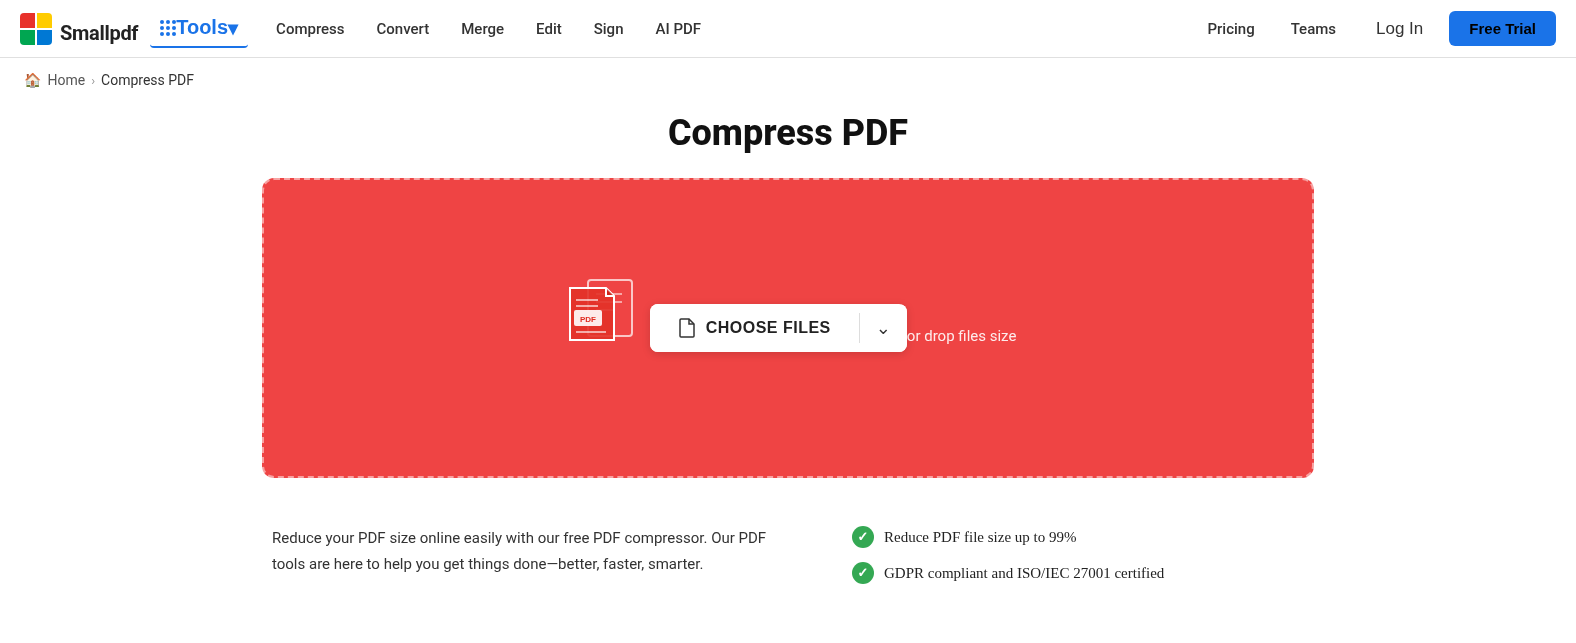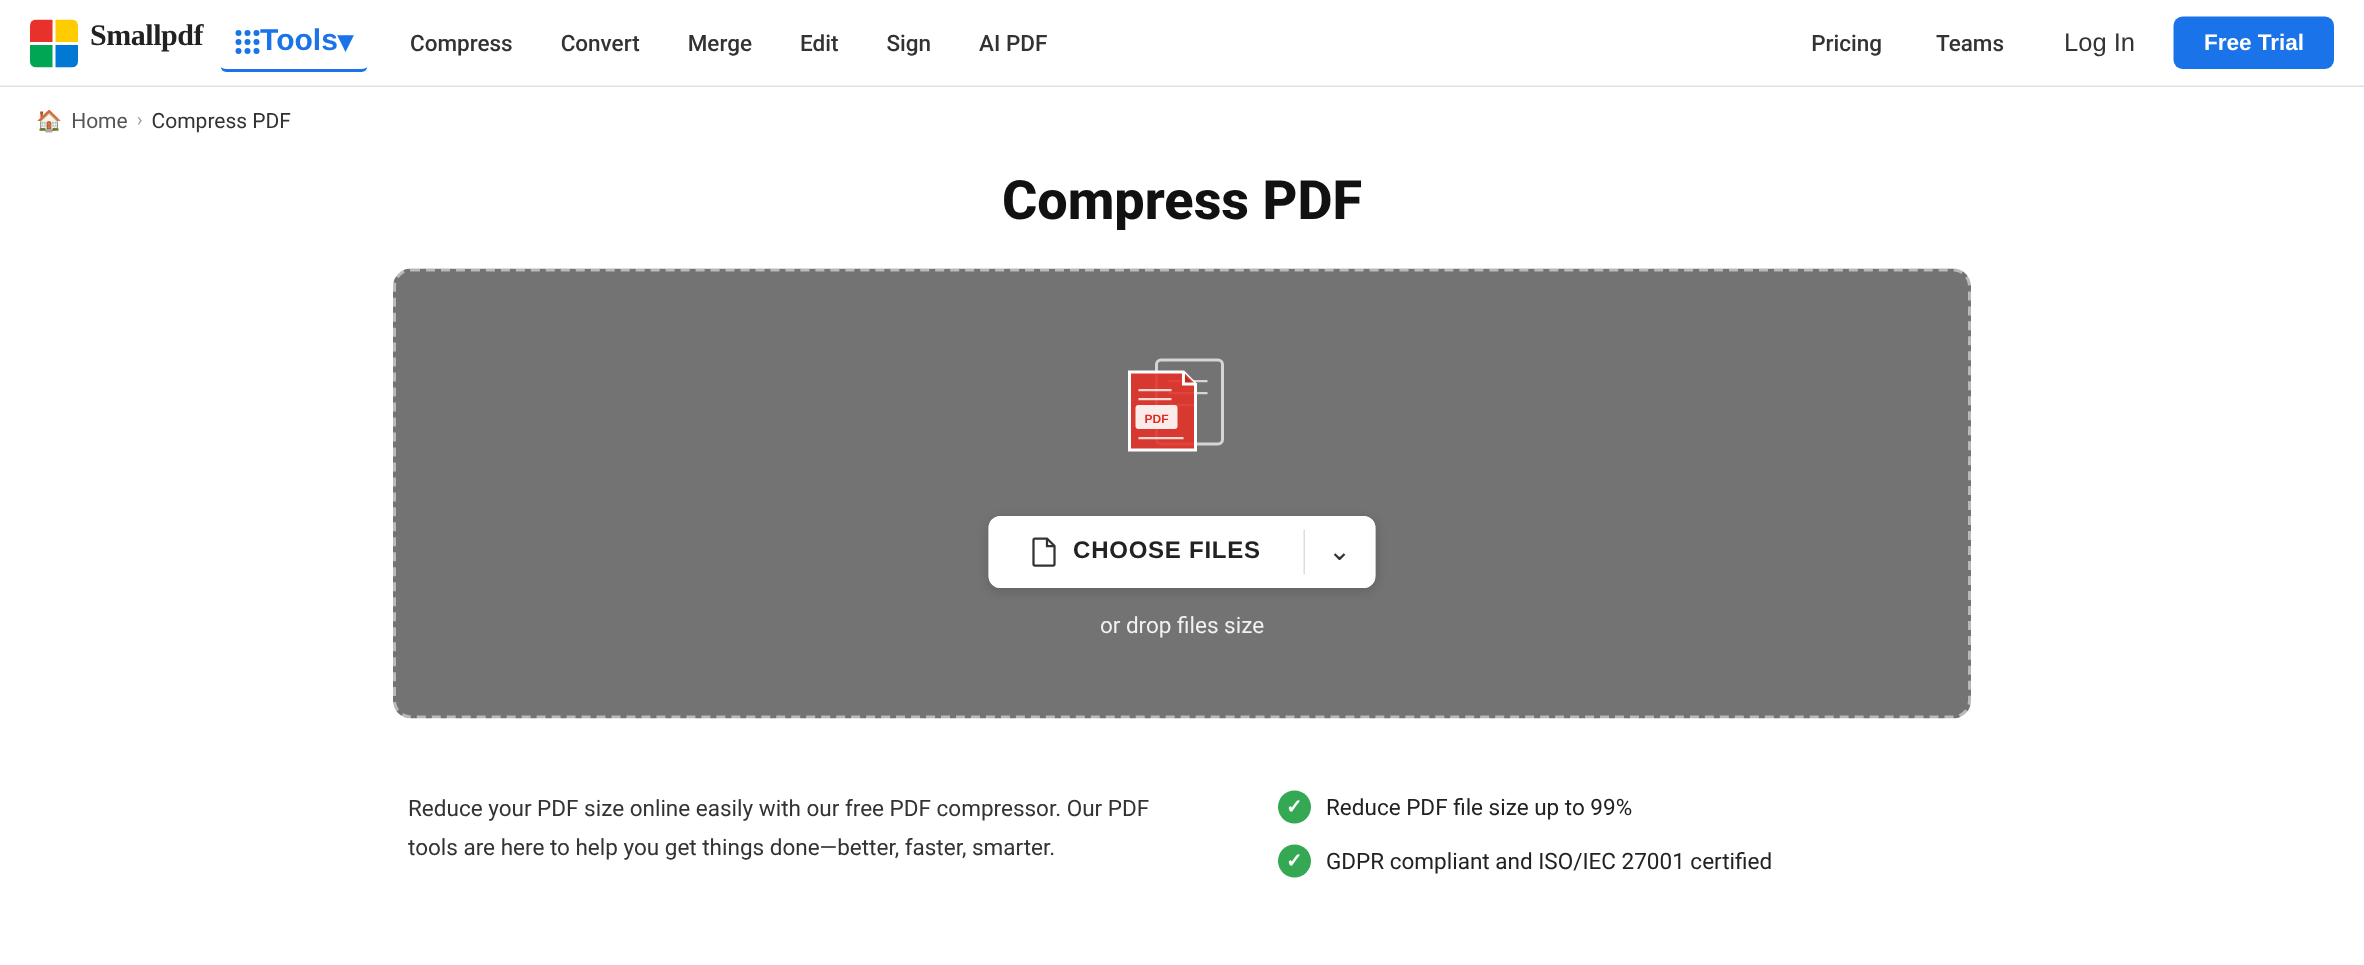--- a/index.html
+++ b/index.html
@@ -9,25 +9,24 @@
     .navbar {
       display: flex;
       align-items: center;
       height: 58px;
       border-bottom: 1px solid #e0e0e0;
       padding: 0 20px;
       gap: 4px;
     }
     .logo-area {
       display: flex;
-      align-items: flex-start;
+      align-items: flex-end;
       gap: 8px;
       margin-right: 8px;
       text-decoration: none;
-      font-family: Liberation Serif, serif;
     }
     .logo-grid {
       width: 32px;
       height: 32px;
       display: grid;
       grid-template-columns: 1fr 1fr;
       grid-template-rows: 1fr 1fr;
       gap: 2px;
       border-radius: 4px;
       overflow: hidden;
@@ -105,21 +104,21 @@
       color: #333;
       cursor: pointer;
       font-weight: 500;
       border: none;
       background: none;
     }
     .free-trial-btn {
       padding: 9px 20px;
       font-size: 15px;
       font-weight: 700;
-      color: #ffffff;
+      color: #000000;
       background: #1a73e8;
       border: none;
       border-radius: 6px;
       cursor: pointer;
     }
 
     
     .breadcrumb {
       display: flex;
       align-items: center;
@@ -143,25 +142,25 @@
     .page-title {
       font-size: 36px;
       font-weight: 800;
       text-align: center;
       margin-bottom: 24px;
       color: #111;
     }
 
     
     .drop-zone {
-      background: #737373;
+      background: #ef4444;
       border-radius: 12px;
       padding: 50px 20px;
       display: flex;
-      flex-direction: column;
+      flex-direction: row;
       align-items: center;
       justify-content: center;
       min-height: 300px;
       border: 2px dashed rgba(255,255,255,0.5);
       cursor: pointer;
       position: relative;
       margin-top: 23px;
     }
 
     
@@ -231,20 +230,21 @@
       display: flex;
       flex-direction: column;
       gap: 14px;
     }
     .feature-item {
       display: flex;
       align-items: center;
       gap: 10px;
       font-size: 15px;
       color: #222;
+      font-family: Liberation Serif, serif;
     }
     .check-icon {
       width: 22px;
       height: 22px;
       border-radius: 50%;
       background: #34a853;
       display: flex;
       align-items: center;
       justify-content: center;
       flex-shrink: 0;

